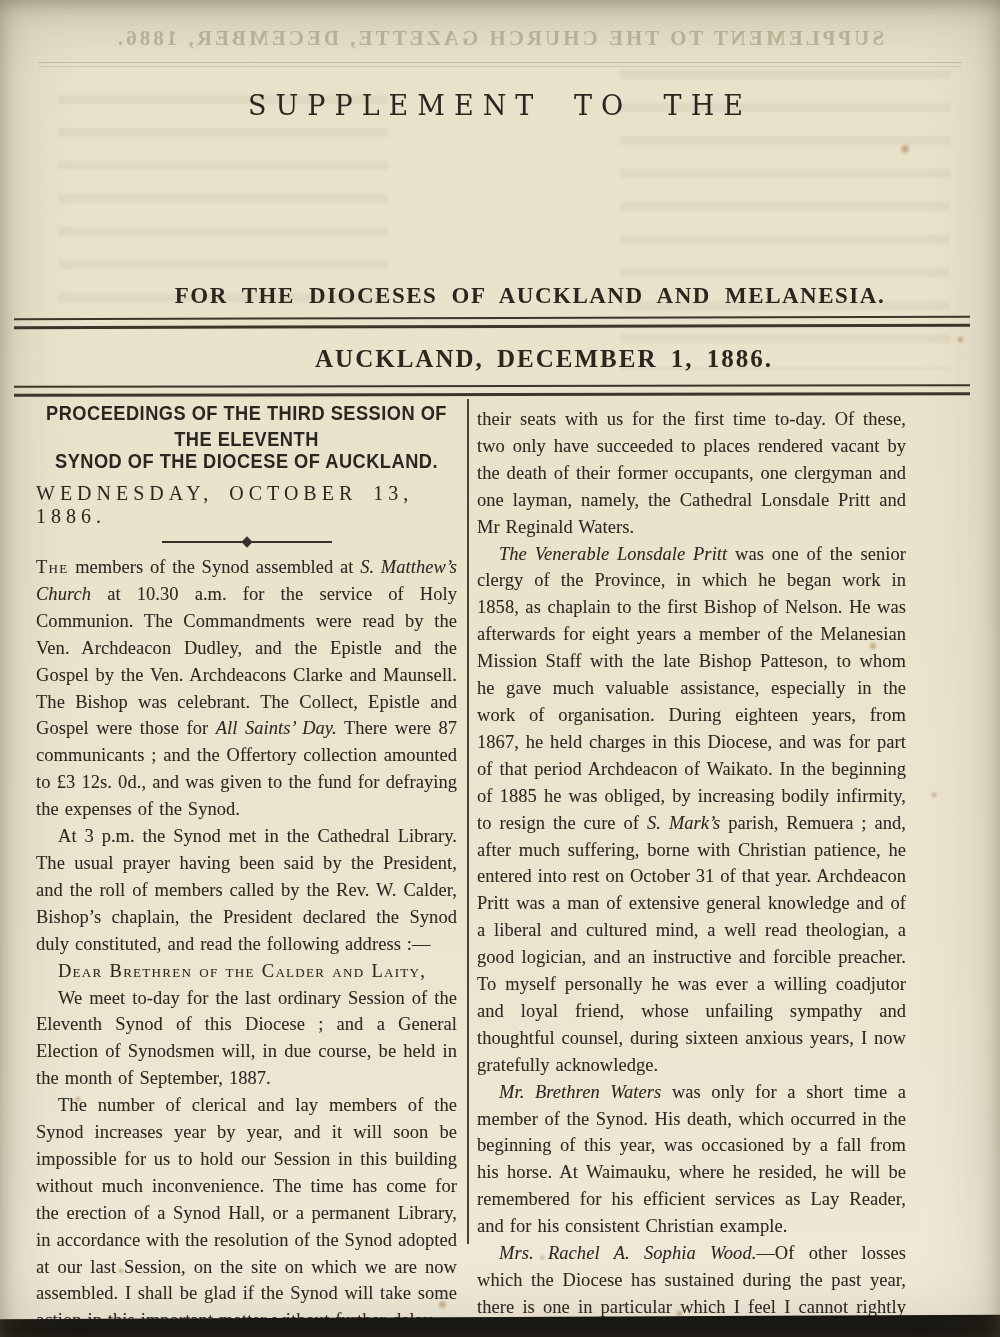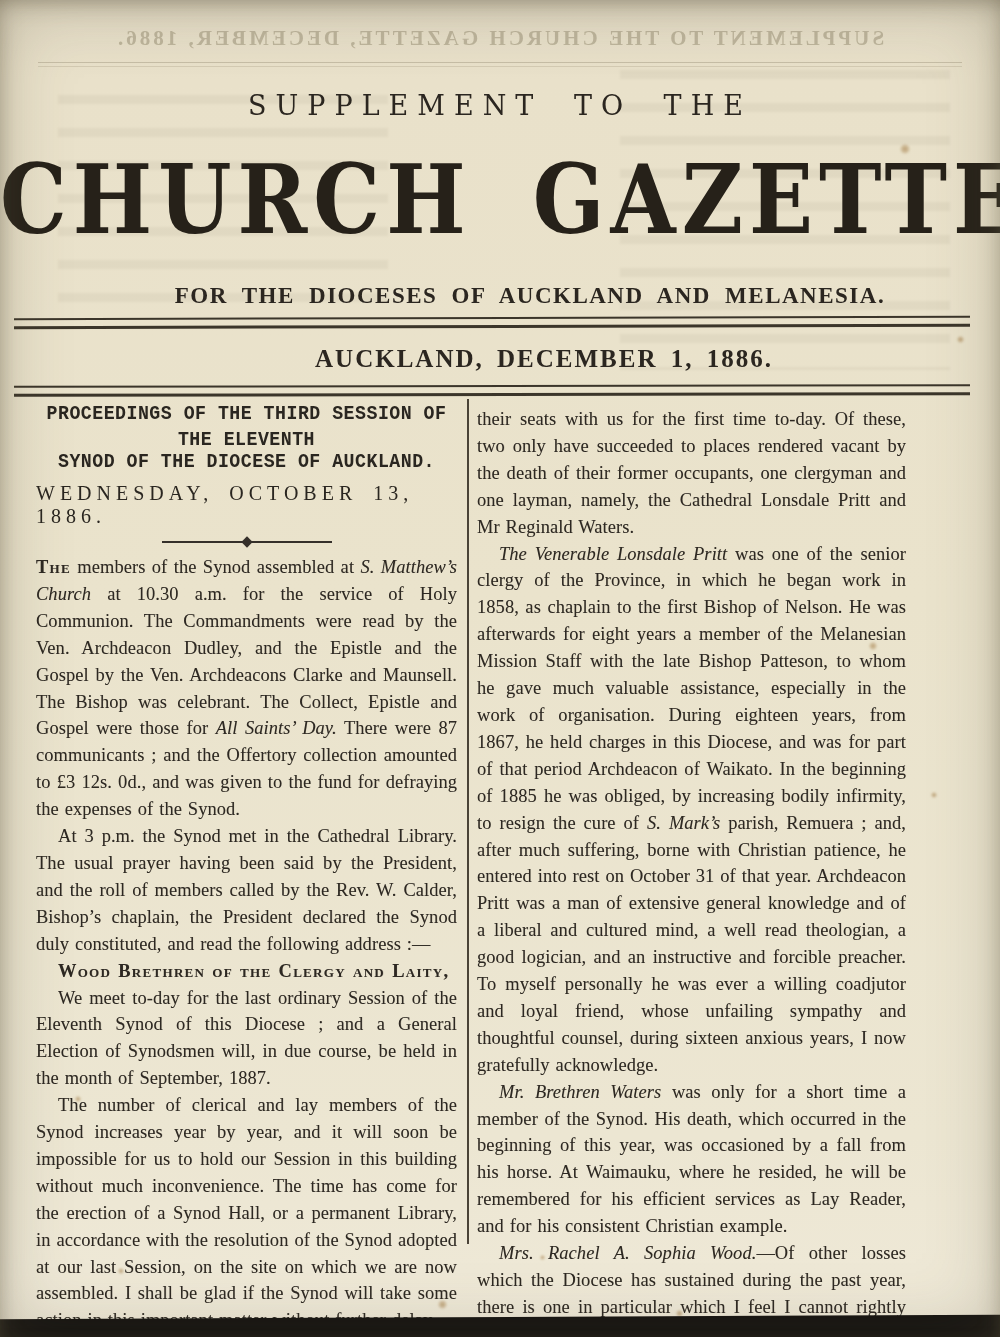--- a/index.html
+++ b/index.html
@@ -30,52 +30,49 @@
   .rule-1{top:317px;transform:rotate(-0.15deg);}
   .rule-2{top:385px;transform:rotate(-0.1deg);}
   .dateline{position:absolute;top:345px;left:0;width:100%;text-align:center;
     font-weight:bold;font-size:25px;letter-spacing:2px;word-spacing:5px;color:#2b2620;padding-left:44px;}
   
   .columns{position:absolute;top:399px;left:36px;width:870px;display:flex;}
   .col{box-sizing:border-box;}
   .col-left{width:427px;padding-right:6px;}
   .col-right{width:443px;padding-left:14px;padding-top:7px;}
   .col-divider{position:absolute;top:399px;left:467px;width:1.5px;height:845px;background:#4a4337;}
-  .art-heading{margin-top:2px;text-align:center;font-family:Liberation Mono, monospace;
+  .art-heading{margin-top:2px;text-align:center;font-family:Liberation Sans, sans-serif;
     font-weight:bold;font-size:19px;line-height:24px;letter-spacing:.5px;color:#2a2620;}
   .art-heading .squeeze{display:block;transform:scale(.96,1.08);transform-origin:center top;}
   .art-date{margin-top:9px;font-size:20px;letter-spacing:5px;word-spacing:6px;color:#2a2620;}
   .diamond-rule{margin:10px auto 8px;width:170px;display:flex;align-items:center;justify-content:center;}
   .diamond-rule .bar{flex:1;height:1.5px;background:#35302a;}
   .diamond-rule .dia{width:8px;height:8px;background:#35302a;transform:rotate(45deg);margin:0 -1px;}
   .para{margin:0;text-align:justify;font-size:18.4px;line-height:26.9px;
     letter-spacing:.1px;word-spacing:1.2px;color:#2d2822;text-shadow:.3px .3px 0 rgba(45,40,34,.22);}
   .para.indent{text-indent:22px;}
   .it{font-style:italic;}
-  .sc{font-variant:small-caps;letter-spacing:1.3px;font-weight:bold;}
+  .sc{font-variant:small-caps;letter-spacing:1.3px;}
   
   .bottom-band{position:absolute;left:-8px;right:-8px;bottom:-7px;height:27px;background:#141210;transform:rotate(-.25deg);}
   .fox{position:absolute;border-radius:50%;filter:blur(1px);background:radial-gradient(circle,rgba(150,105,45,.55) 0%,rgba(150,105,45,.25) 55%,rgba(150,105,45,0) 75%);}
 </style>
 </head>
 <body>
 
 <div class="page">
 
   <div class="ghost-header">
     <span class="flip">SUPPLEMENT TO THE CHURCH GAZETTE, DECEMBER, 1886.</span>
   </div>
   <div class="ghost-rule"></div>
   <div class="ghost-block" style="left:58px;top:95px;width:330px;height:230px;"></div>
   <div class="ghost-block" style="left:620px;top:70px;width:330px;height:300px;"></div>
 
   <div class="kicker">SUPPLEMENT TO THE</div>
-  <div class="main-title">
-    <span>CHURCH GAZETTE</span>
-  </div>
   <div class="subtitle">FOR THE DIOCESES OF AUCKLAND AND MELANESIA.</div>
 
   <div class="double-rule rule-1"></div>
   <div class="dateline">AUCKLAND, DECEMBER 1, 1886.</div>
   <div class="double-rule rule-2"></div>
 
   <div class="columns">
     <div class="col col-left">
       <div class="art-heading">
         <span class="squeeze">PROCEEDINGS OF THE THIRD SESSION OF THE ELEVENTH</span>
@@ -83,21 +80,21 @@
       </div>
       <div class="art-date">WEDNESDAY, OCTOBER 13, 1886.</div>
       <div class="diamond-rule">
         <span class="bar"></span>
         <span class="dia"></span>
         <span class="bar"></span>
       </div>
       <div>
           <p class="para"><span class="sc">The</span><span> members of the Synod assembled at </span><span class="it">S. Matthew’s Church</span><span> at 10.30 a.m. for the service of Holy Communion.  The Commandments were read by the Ven. Archdeacon Dudley, and the Epistle and the Gospel by the Ven. Archdeacons Clarke and Maunsell.  The Bishop was celebrant.  The Collect, Epistle and Gospel were those for </span><span class="it">All Saints’ Day.</span><span>  There were 87 communicants ; and the Offertory collection amounted to £3 12s. 0d., and was given to the fund for defraying the expenses of the Synod.</span></p>
           <p class="para indent"><span>At 3 p.m. the Synod met in the Cathedral Library.  The usual prayer having been said by the President, and the roll of members called by the Rev. W. Calder, Bishop’s chaplain, the President declared the Synod duly constituted, and read the following address :—</span></p>
-          <p class="para indent"><span class="sc">Wood Brethren of the Clergy and Laity,</span></p>
+          <p class="para indent"><span class="sc">Dear Brethren of the Calder and Laity,</span></p>
           <p class="para indent"><span>We meet to-day for the last ordinary Session of the Eleventh Synod of this Diocese ; and a General Election of Synodsmen will, in due course, be held in the month of September, 1887.</span></p>
           <p class="para indent"><span>The number of clerical and lay members of the Synod increases year by year, and it will soon be impossible for us to hold our Session in this building without much inconvenience.  The time has come for the erection of a Synod Hall, or a permanent Library, in accordance with the resolution of the Synod adopted at our last Session, on the site on which we are now assembled.  I shall be glad if the Synod will take some action in this important matter without further delay.</span></p>
           <p class="para indent"></p>
         </div>
     </div>
     <div class="col col-right">
       <div>
           <p class="para"><span>their seats with us for the first time to-day.  Of these, two only have succeeded to places rendered vacant by the death of their former occupants, one clergyman and one layman, namely, the Cathedral Lonsdale Pritt and Mr Reginald Waters.</span></p>
           <p class="para indent"><span class="it">The Venerable Lonsdale Pritt</span><span> was one of the senior clergy of the Province, in which he began work in 1858, as chaplain to the first Bishop of Nelson.  He was afterwards for eight years a member of the Melanesian Mission Staff with the late Bishop Patteson, to whom he gave much valuable assistance, especially in the work of organisation.  During eighteen years, from 1867, he held charges in this Diocese, and was for part of that period Archdeacon of Waikato.  In the beginning of 1885 he was obliged, by increasing bodily infirmity, to resign the cure of </span><span class="it">S. Mark’s</span><span> parish, Remuera ; and, after much suffering, borne with Christian patience, he entered into rest on October 31 of that year.  Archdeacon Pritt was a man of extensive general knowledge and of a liberal and cultured mind, a well read theologian, a good logician, and an instructive and forcible preacher.  To myself personally he was ever a willing coadjutor and loyal friend, whose unfailing sympathy and thoughtful counsel, during sixteen anxious years, I now gratefully acknowledge.</span></p>
           <p class="para indent"><span class="it">Mr. Brethren Waters</span><span> was only for a short time a member of the Synod.  His death, which occurred in the beginning of this year, was occasioned by a fall from his horse.  At Waimauku, where he resided, he will be remembered for his efficient services as Lay Reader, and for his consistent Christian example.</span></p>

